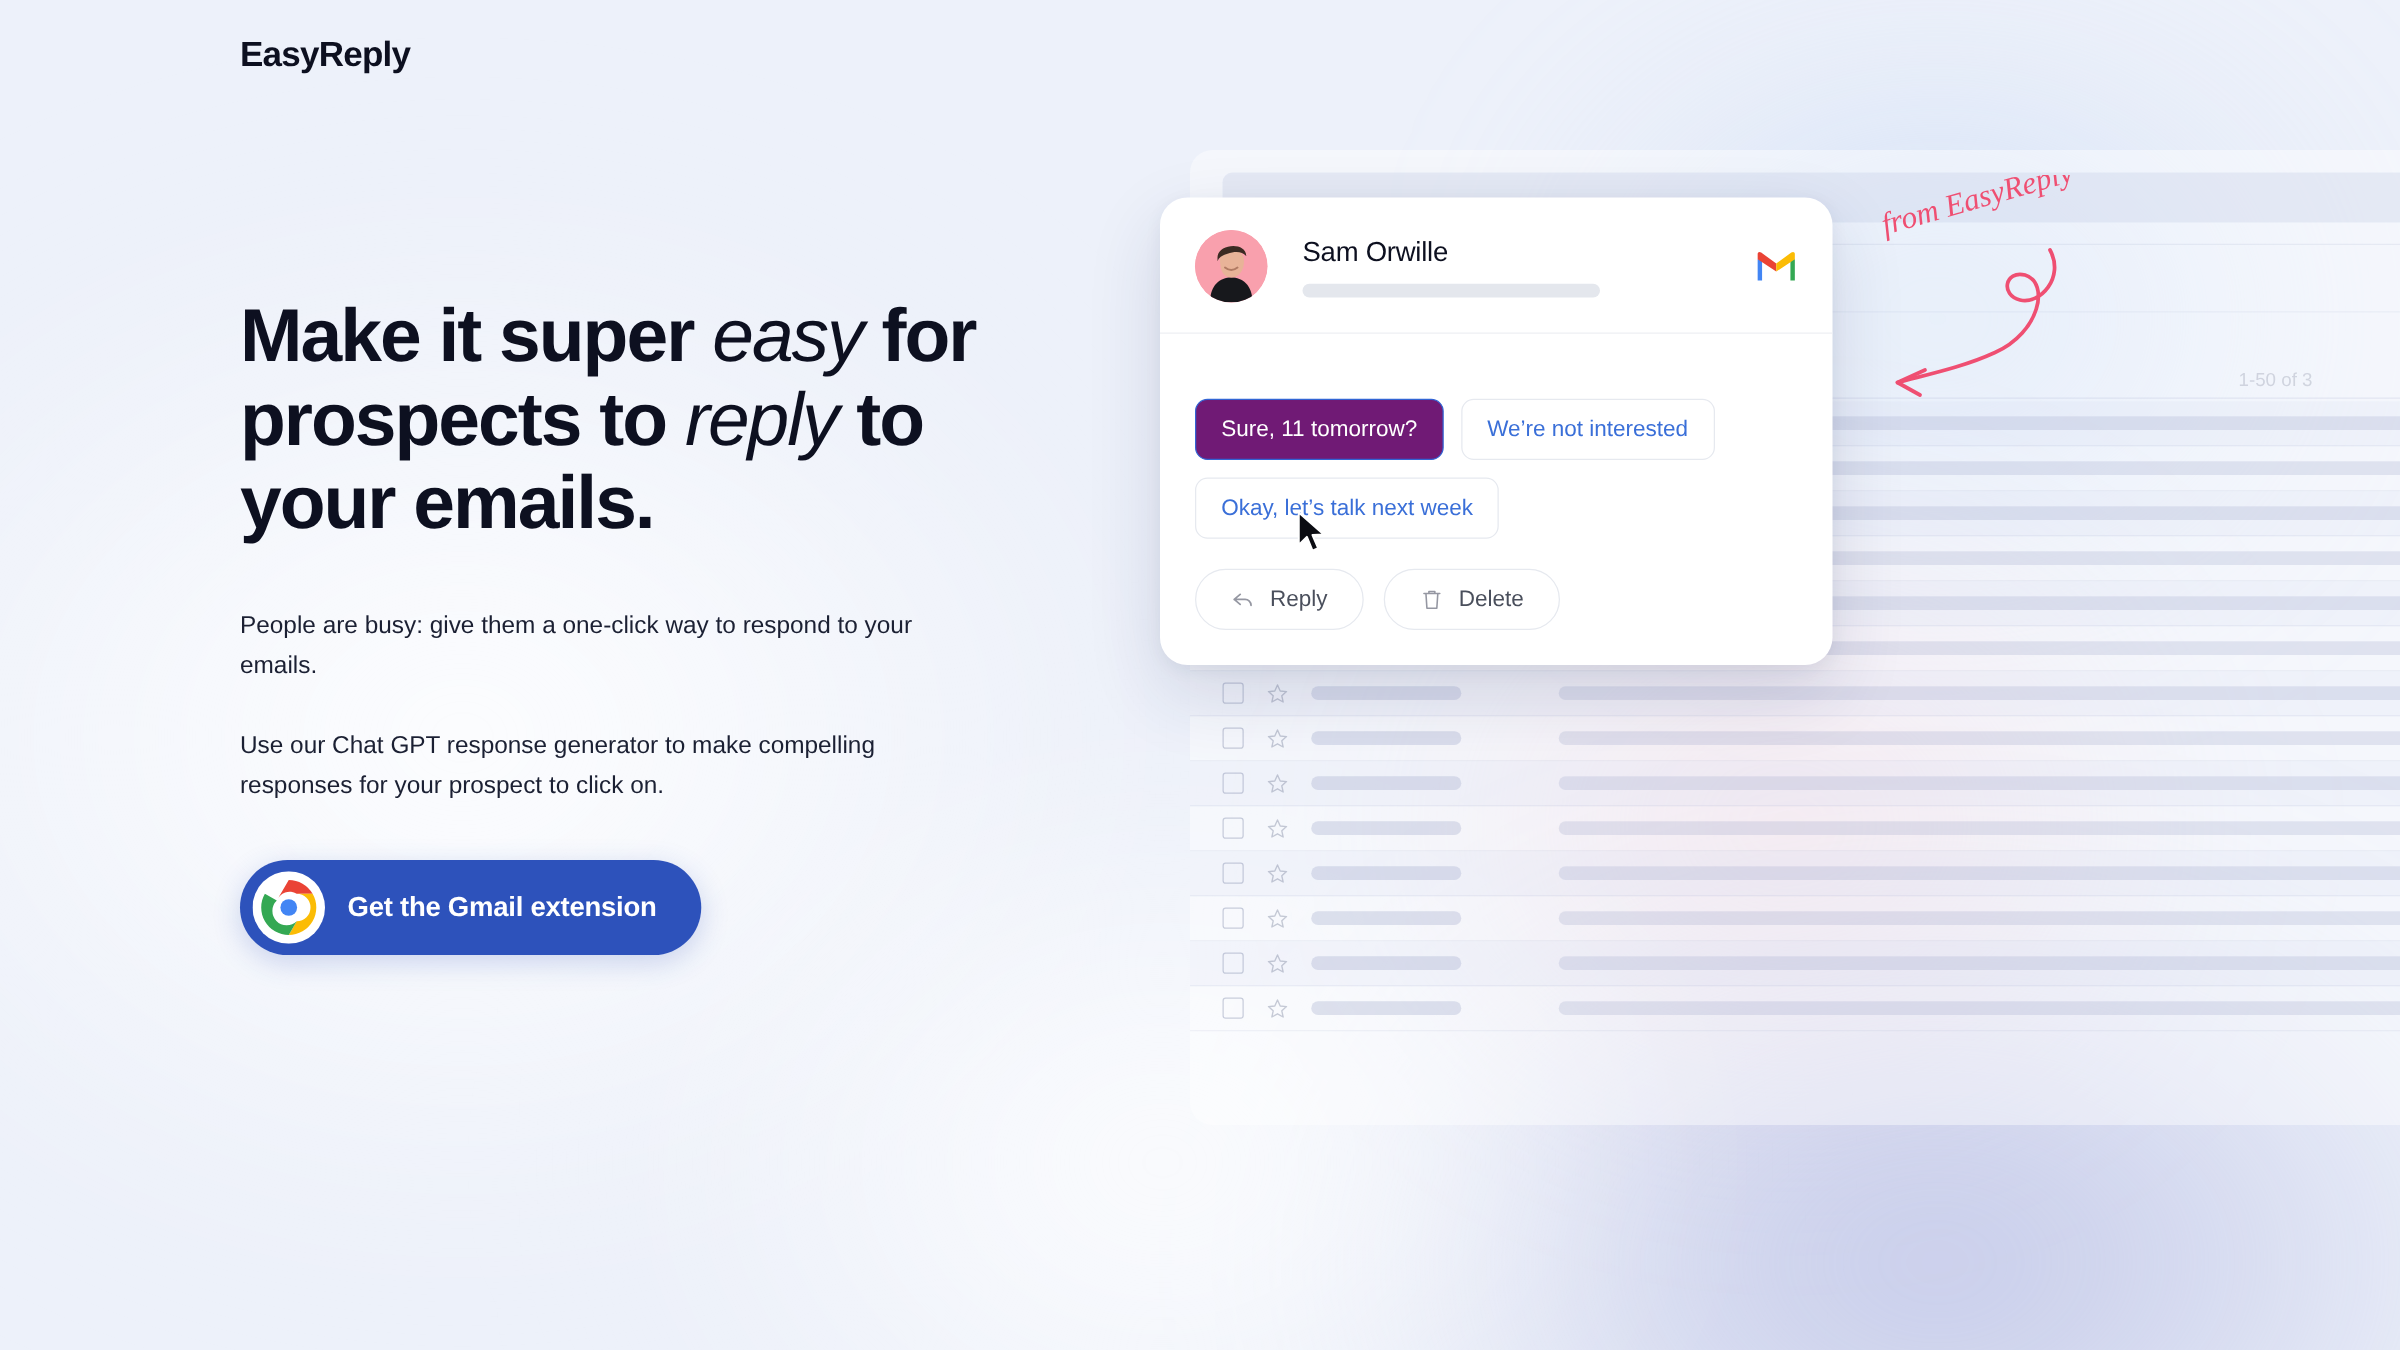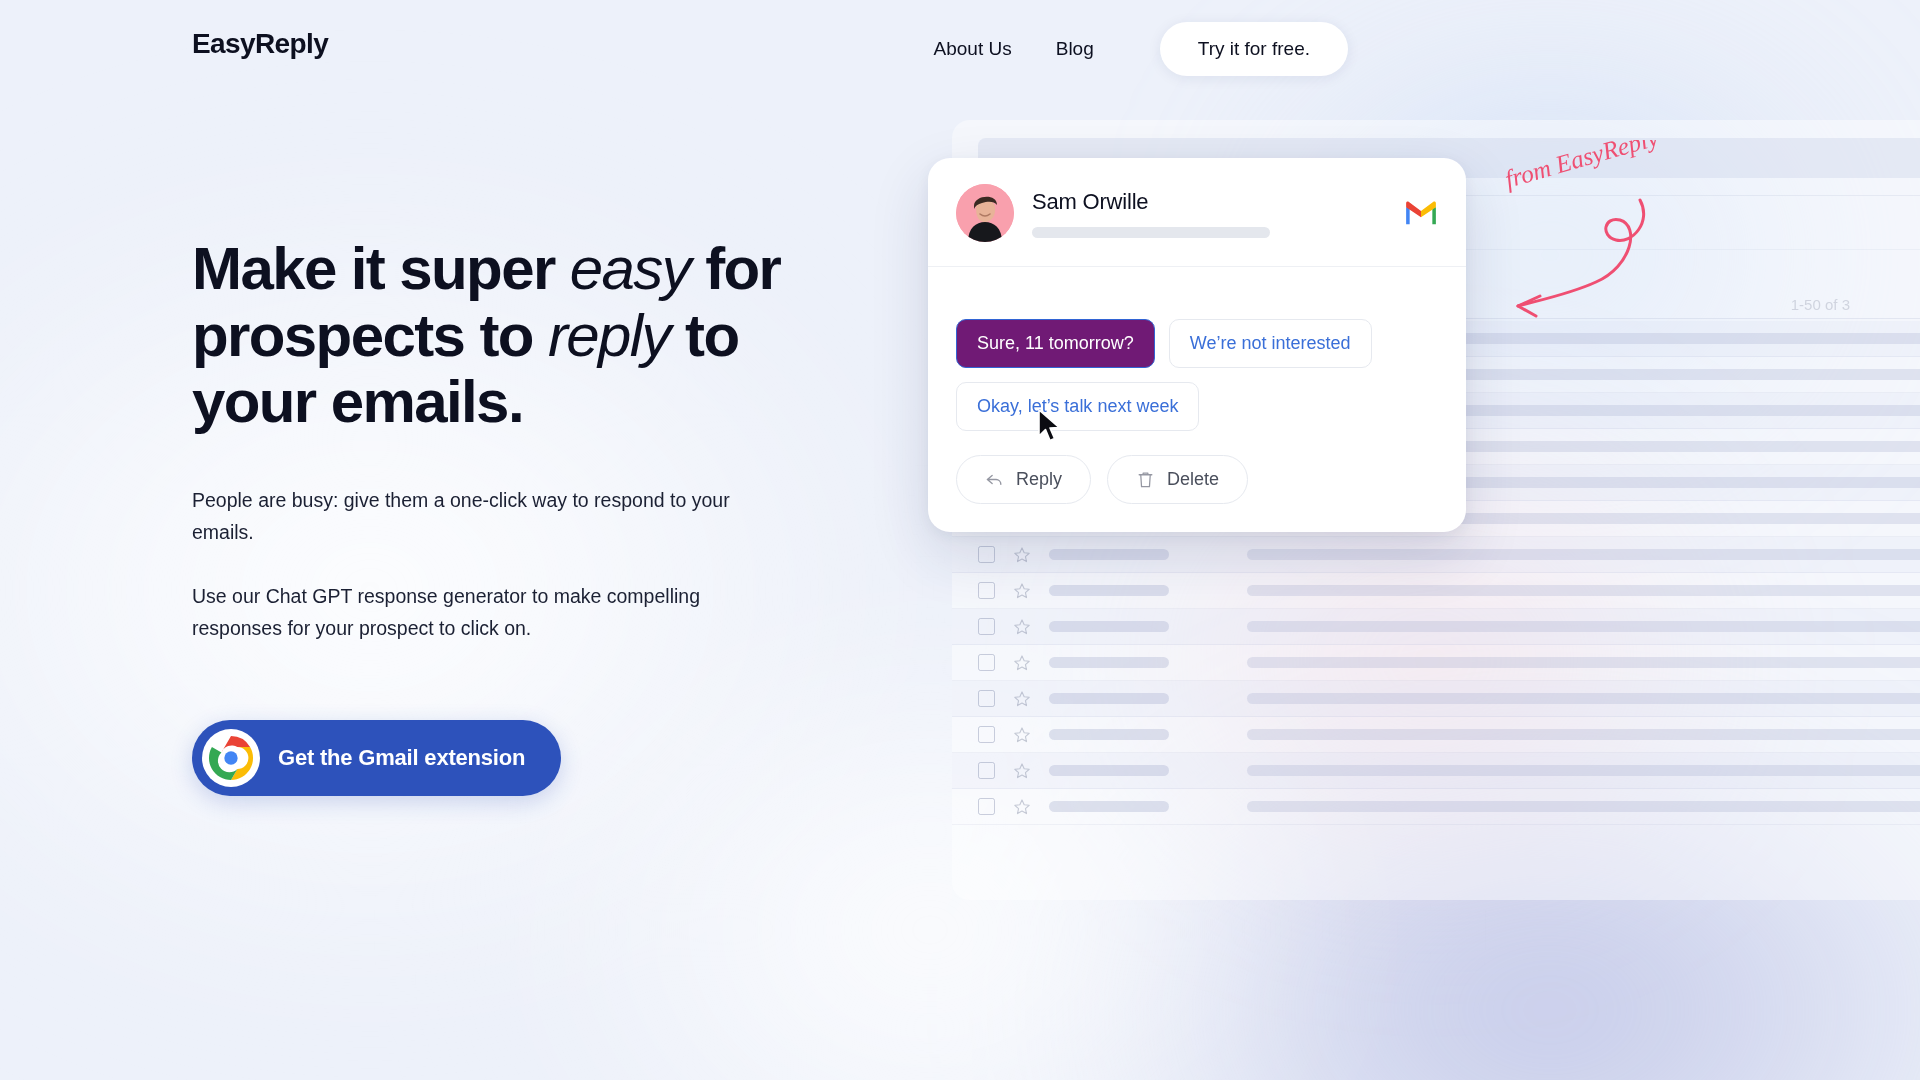--- a/index.html
+++ b/index.html
@@ -77,21 +77,21 @@
   .headline em { font-style: italic; font-weight: 400; }
   .sub { margin-top: 48px; }
   .sub p {
     font-size: 19.5px; line-height: 1.65; color: #1b2033; max-width: 600px;
   }
   .sub p + p { margin-top: 32px; }
   .sub p.p2 { max-width: 520px; }
 
   .cta {
     display: inline-flex; align-items: center; gap: 18px;
-    margin-top: 76px;
+    margin-top: 44px;
     background: #2d52bb; border: none; border-radius: 50px;
     padding: 9px 36px 9px 10px; cursor: pointer;
     box-shadow: 0 6px 22px rgba(45,82,187,0.22);
   }
   .cta-label {
     color: #ffffff; font-size: 22px; font-weight: 700; letter-spacing: -0.2px;
     font-family: "Liberation Sans", sans-serif;
   }
   .chrome { width: 58px; height: 58px; display: block; }
 
@@ -157,20 +157,21 @@
   
   .email-card {
     position: absolute; left: 928px; top: 158px; width: 538px;
     background: #ffffff; border-radius: 22px;
     box-shadow: 0 22px 60px rgba(36,46,90,0.14), 0 4px 14px rgba(36,46,90,0.06);
     z-index: 50; overflow: hidden;
   }
   .ec-head {
     display: flex; align-items: center; padding: 26px 28px 24px 28px;
     border-bottom: 1px solid #eef0f4;
+    gap: 10px;
   }
   .avatar {
     width: 58px; height: 58px; border-radius: 50%; overflow: hidden;
     background: #f9a0ad; flex: 0 0 auto; position: relative;
   }
   .ec-head-text { flex: 1; margin-left: 18px; }
   .sender { font-size: 22px; font-weight: 500; color: #0d1020; letter-spacing: -0.2px; }
   .subject-bar { margin-top: 12px; width: 238px; height: 11px; border-radius: 8px; background: #e4e7ed; }
   .gmail-logo { width: 34px; height: 26px; flex: 0 0 auto; }
 
@@ -366,25 +367,20 @@
   <div class="gm-count">1-50 of 3</div>
 
   <svg class="scribble" viewBox="0 0 220 190">
     <text x="8" y="48" transform="rotate(-16 8 48)" font-family="Liberation Serif, serif" font-style="italic" font-size="25" fill="#ef4f72">from EasyReply</text>
     <path d="M140 60 C 152 82, 132 104, 116 100 C 100 96, 104 76, 120 80 C 140 86, 132 126, 96 142 C 70 154, 40 160, 18 166" fill="none" stroke="#ef4f72" stroke-width="3" stroke-linecap="round"></path>
     <path d="M18 166 L 40 156 M18 166 L 36 176" fill="none" stroke="#ef4f72" stroke-width="3" stroke-linecap="round"></path>
   </svg>
 
   <div class="header">
     <div class="logo">EasyReply</div>
-    <div class="nav">
-      <a href="#" class="nav-link">About Us</a>
-      <a href="#" class="nav-link">Blog</a>
-      <button class="nav-cta">Try it for free.</button>
-    </div>
   </div>
 
   <div class="hero">
     <h1 class="headline"><span>Make it super </span><em>easy</em><span> for prospects to </span><em>reply</em><span> to your emails.</span></h1>
 
     <div class="sub">
       <p class="p1">People are busy: give them a one-click way to respond to your emails.</p>
       <p class="p2">Use our Chat GPT response generator to make compelling responses for your prospect to click on.</p>
     </div>
 

